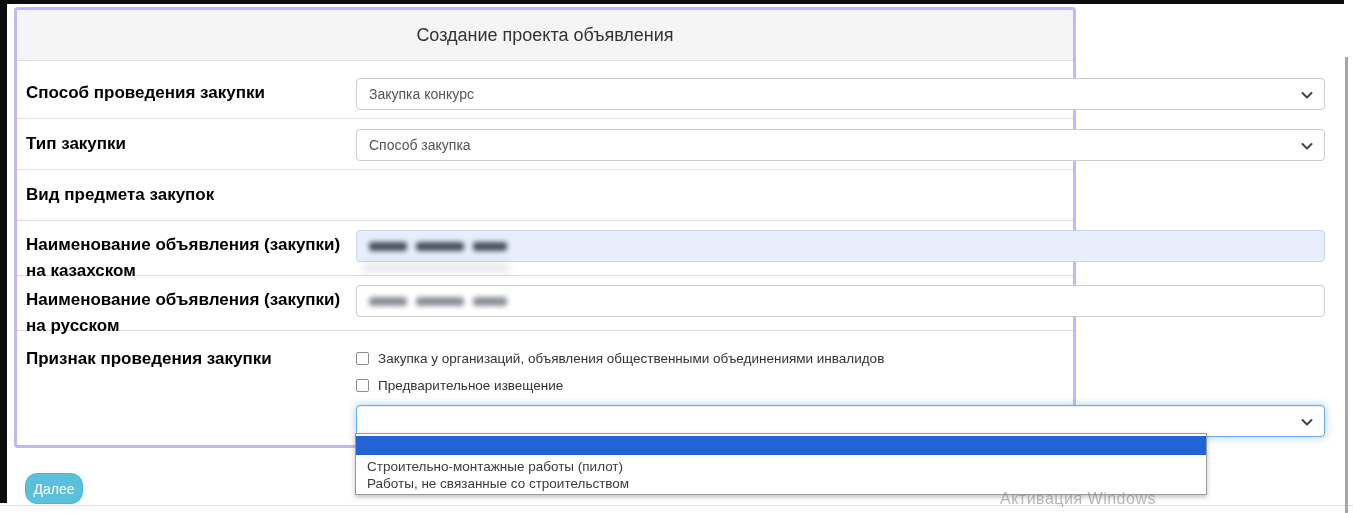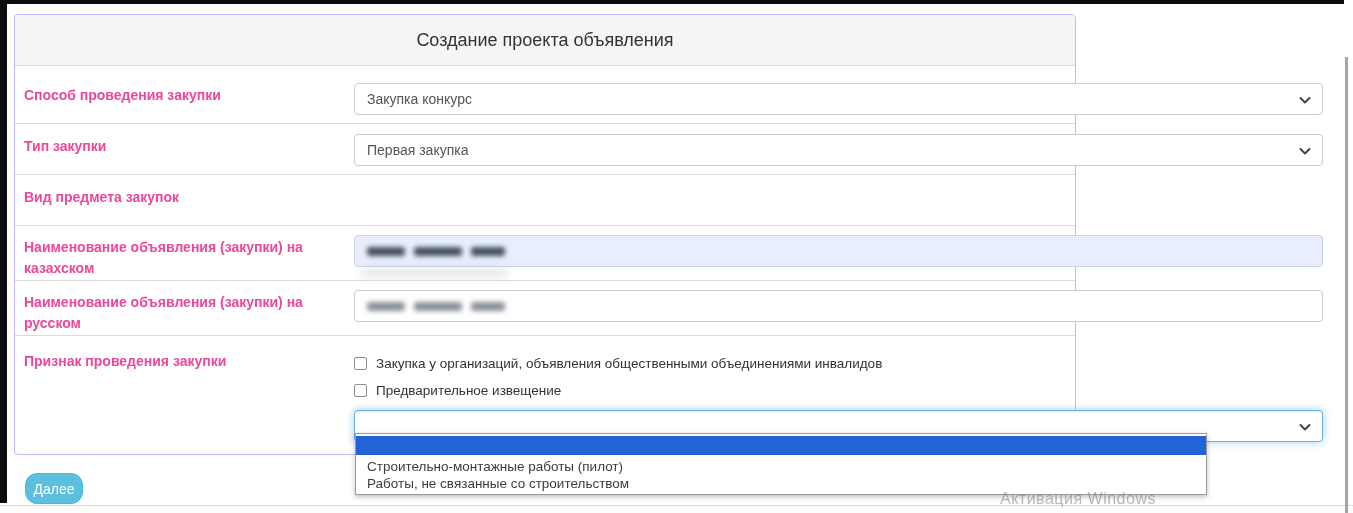--- a/index.html
+++ b/index.html
@@ -11,22 +11,22 @@
     overflow: hidden;
     color: #333;
   }
 
   
   .edge-left  { position: absolute; left: 0; top: 0; width: 7px; height: 503px; background: #0c0c0c; }
   .edge-top   { position: absolute; left: 0; top: 0; width: 1344px; height: 4px; background: #0c0c0c; }
 
   
   .panel {
-    position: absolute; left: 14px; top: 14px; width: 1062px; height: 441px;
-    background: #fff; border: 1px solid #c4b5fd; border-radius: 4px;
+    position: absolute; left: 14px; top: 7px; width: 1062px; height: 441px;
+    background: #fff; border: 3px solid #c4b5fd; border-radius: 4px;
   }
   .panel-heading {
     height: 51px; background: #f5f5f5; border-bottom: 1px solid #ddd;
     border-radius: 3px 3px 0 0;
     display: flex; align-items: center; justify-content: center;
   }
   .panel-title { font-size: 18px; font-weight: 400; color: #333; }
 
   .form-row {
     display: flex; align-items: flex-start;
@@ -34,22 +34,22 @@
   }
   .form-row.last { border-bottom: none; }
   .row-1 { height: 58px; } .row-1 .flabel, .row-1 .fcontrol { margin-top: 17px; }
   .row-2 { height: 51px; } .row-2 .flabel, .row-2 .fcontrol { margin-top: 10px; }
   .row-3 { height: 51px; flex-direction: column; } .row-3 .flabel, .row-3 .fcontrol { margin-top: 10px; }
   .row-4 { height: 55px; } .row-4 .flabel, .row-4 .fcontrol { margin-top: 9px; }
   .row-5 { height: 55px; } .row-5 .flabel, .row-5 .fcontrol { margin-top: 9px; }
   .row-6 { height: 119px; } .row-6 .flabel { margin-top: 13px; } .row-6 .fcontrol { margin-top: 20px; }
 
   .flabel {
-    flex: 0 0 330px; font-size: 14px; font-weight: bold;
-    line-height: 1.5; color: #ec4899; padding-top: 2px;
+    flex: 0 0 330px; font-size: 17px; font-weight: bold;
+    line-height: 1.5; color: #000000; padding-top: 2px;
   }
   .fcontrol { flex: 1 1 auto; position: relative; }
 
   .select-box, .text-input {
     width: 969px; height: 32px; border: 1px solid #ccc; border-radius: 4px;
     background: #fff; display: flex; align-items: center;
     padding: 0 26px 0 12px; font-size: 14px; color: #555;
     position: relative;
   }
   .select-box .chev {
@@ -133,21 +133,21 @@
             </svg>
         </span>
       </div>
     </div>
   </div>
 
   <div class="form-row row-2">
     <div class="flabel">Тип закупки</div>
     <div class="fcontrol">
       <div class="select-box">
-        <span>Первая закупка</span>
+        <span>Способ закупка</span>
         <span class="chev">
           <svg width="14" height="14" viewBox="0 0 14 14">
               <path d="M2.5 5 L7 9.5 L11.5 5" fill="none" stroke="#444" stroke-width="2" stroke-linecap="round" stroke-linejoin="round"></path>
             </svg>
         </span>
       </div>
     </div>
   </div>
 
   <div class="form-row row-3">

